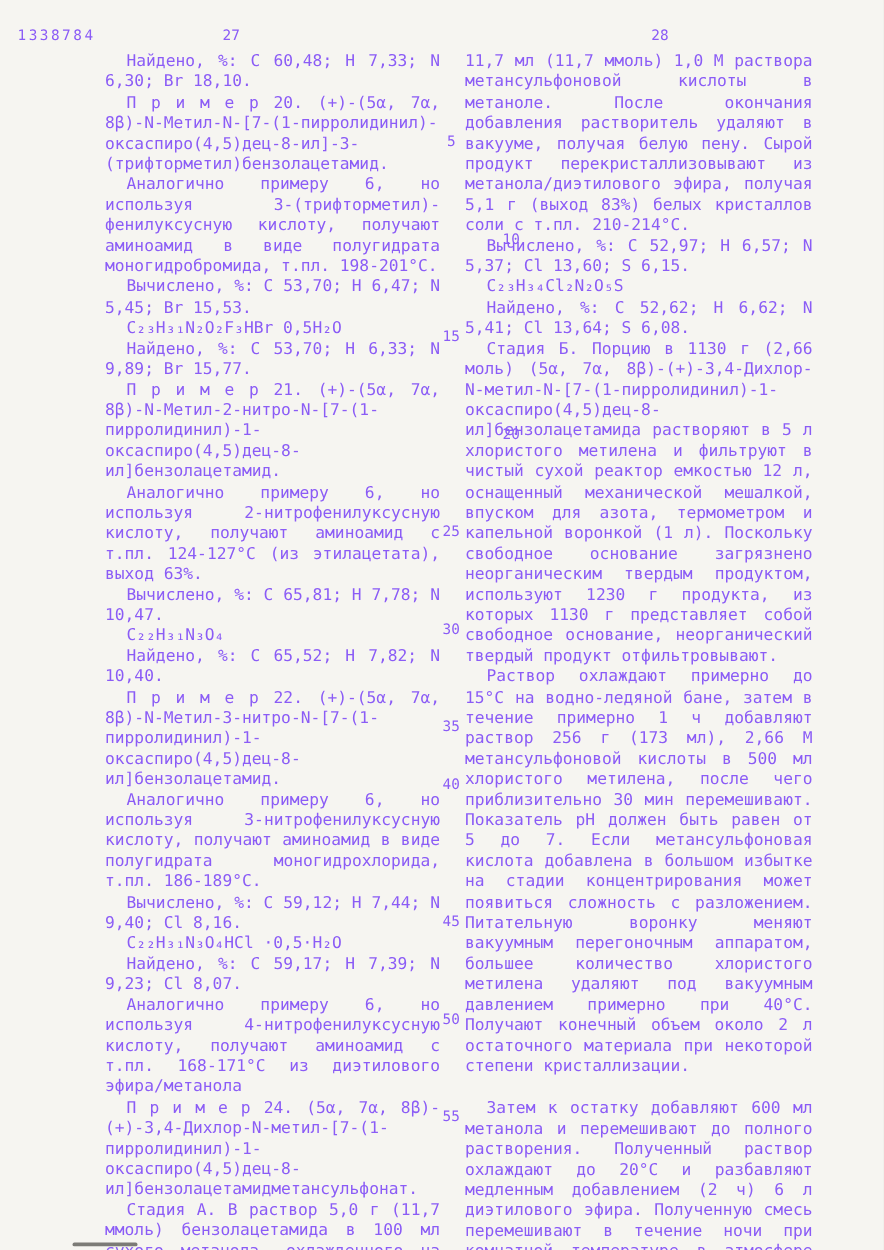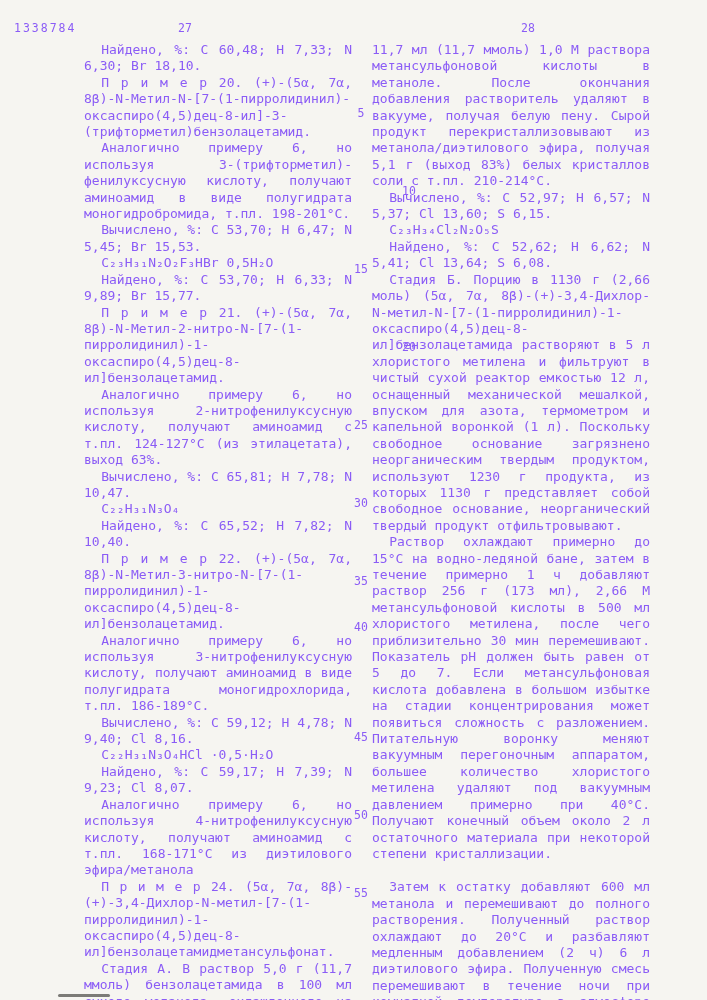--- a/index.html
+++ b/index.html
@@ -88,21 +88,21 @@
       <p class="para indent">Вычислено, %: С 53,70; Н 6,47; N 5,45; Br 15,53.</p>
       <p class="para indent">C₂₃H₃₁N₂O₂F₃HBr 0,5H₂O</p>
       <p class="para indent">Найдено, %: С 53,70; Н 6,33; N 9,89; Br 15,77.</p>
       <p class="para indent">П р и м е р  21. (+)-(5α, 7α, 8β)-N-Метил-2-нитро-N-[7-(1-пирролидинил)-1-оксаспиро(4,5)дец-8-ил]бензолацетамид.</p>
       <p class="para indent">Аналогично примеру 6, но используя 2-нитрофенилуксусную кислоту, получают аминоамид с т.пл. 124-127°С (из этилацетата), выход 63%.</p>
       <p class="para indent">Вычислено, %: С 65,81; Н 7,78; N 10,47.</p>
       <p class="para indent">C₂₂H₃₁N₃O₄</p>
       <p class="para indent">Найдено, %: С 65,52; Н 7,82; N 10,40.</p>
       <p class="para indent">П р и м е р  22. (+)-(5α, 7α, 8β)-N-Метил-3-нитро-N-[7-(1-пирролидинил)-1-оксаспиро(4,5)дец-8-ил]бензолацетамид.</p>
       <p class="para indent">Аналогично примеру 6, но используя 3-нитрофенилуксусную кислоту, получают аминоамид в виде полугидрата моногидрохлорида, т.пл. 186-189°С.</p>
-      <p class="para indent">Вычислено, %: С 59,12; Н 4,78; N 9,40; Cl 8,16.</p>
+      <p class="para indent">Вычислено, %: С 59,12; Н 7,44; N 9,40; Cl 8,16.</p>
       <p class="para indent">C₂₂H₃₁N₃O₄HCl ·0,5·H₂O</p>
       <p class="para indent">Найдено, %: С 59,17; Н 7,39; N 9,23; Cl 8,07.</p>
       <p class="para indent">Аналогично примеру 6, но используя 4-нитрофенилуксусную кислоту, получают аминоамид с т.пл. 168-171°С из диэтилового эфира/метанола</p>
       <p class="para indent">П р и м е р  24. (5α, 7α, 8β)-(+)-3,4-Дихлор-N-метил-[7-(1-пирролидинил)-1-оксаспиро(4,5)дец-8-ил]бензолацетамидметансульфонат.</p>
       <p class="para indent">Стадия А. В раствор 5,0 г (11,7 ммоль) бензолацетамида в 100 мл сухого метанола, охлажденного на водно-ледяной бане, по каплям добавляют</p>
     </div>
 
   <div class="gutter">
       <span style="top: 64px;">5</span>
       <span style="top: 142px; margin-left: 48px;">10</span>

